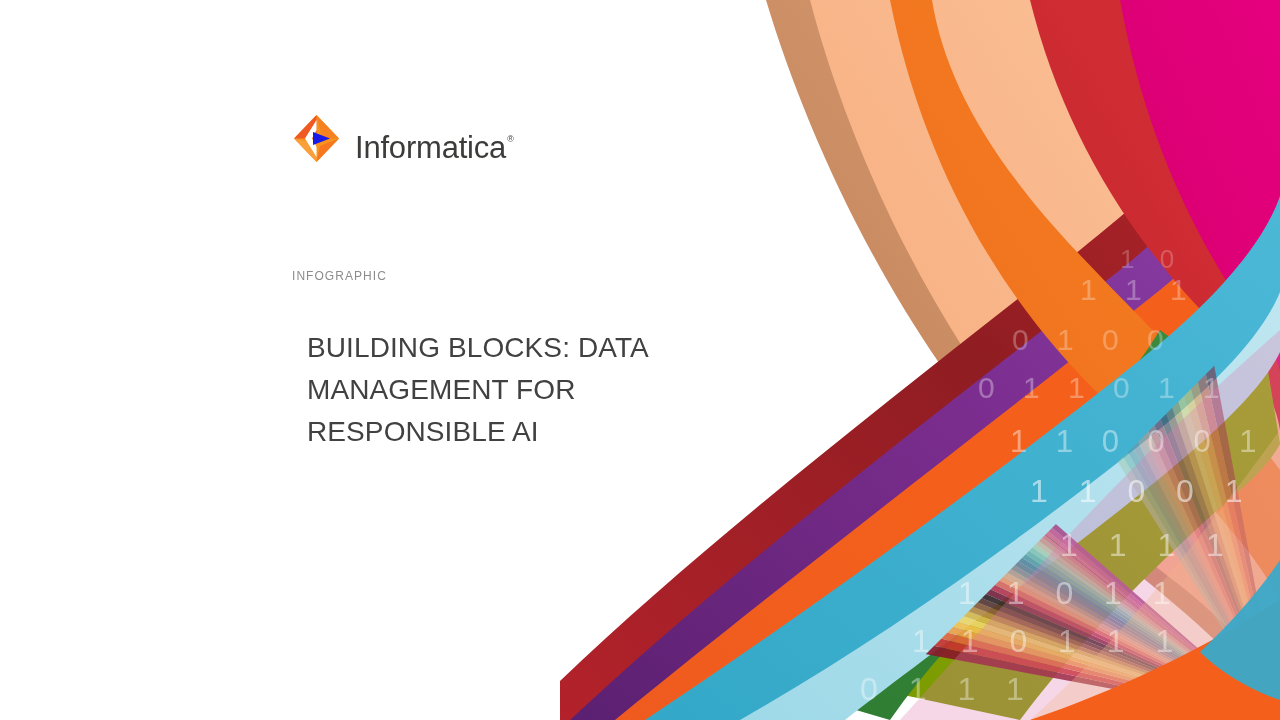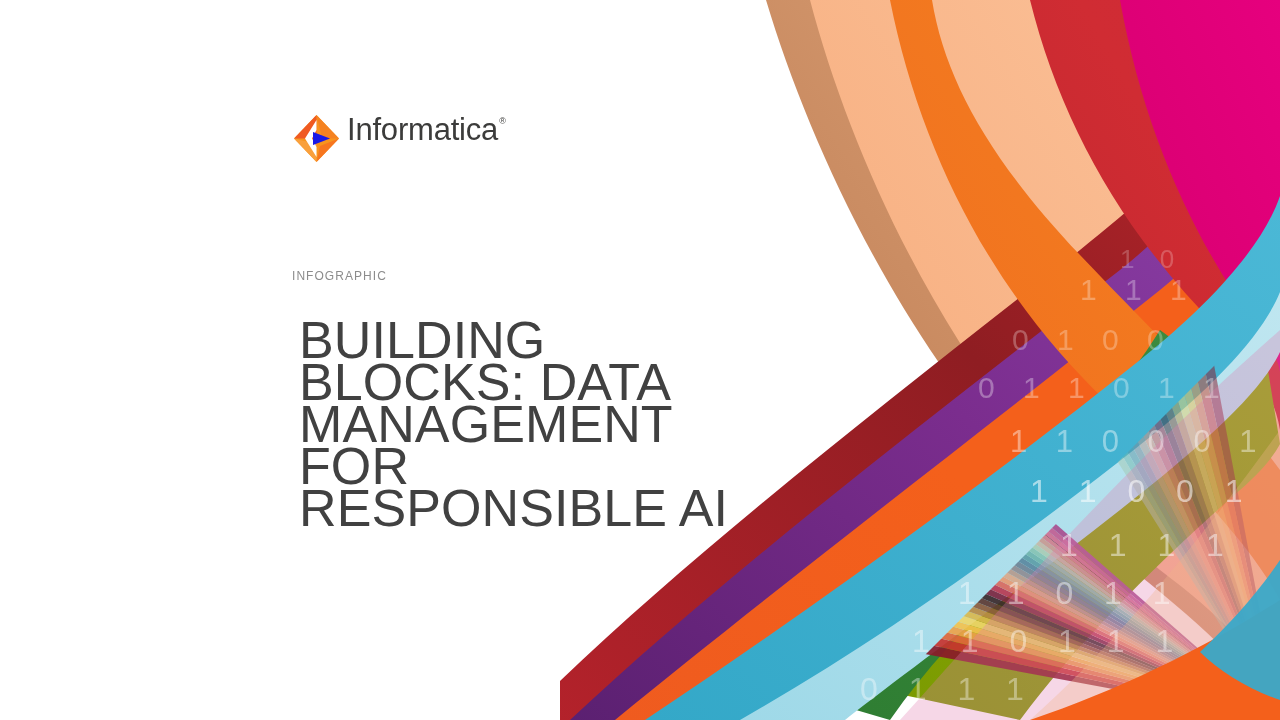--- a/index.html
+++ b/index.html
@@ -34,22 +34,22 @@
     pointer-events: none;
   }
   .artwork svg { display: block; }
 
   
   .logo-block {
     position: absolute;
     left: 292px;
     top: 114px;
     display: flex;
-    align-items: flex-start;
-    gap: 6px;
+    align-items: flex-end;
+    gap: 14px;
   }
   .logo-mark {
     width: 49px;
     height: 49px;
     flex: 0 0 49px;
   }
   .logo-wordmark {
     display: flex;
     align-items: flex-start;
     color: #3c3c3b;
@@ -76,22 +76,22 @@
     letter-spacing: 1.05px;
     color: #8c8c8c;
     font-weight: 400;
     text-transform: uppercase;
   }
   .headline {
     position: absolute;
     left: 291px;
     top: 311px;
     width: 470px;
-    margin: 8px;
-    font-size: 52px;
+    margin: 16px;
+    font-size: 28px;
     line-height: 42px;
     font-weight: 400;
     color: #414141;
     letter-spacing: 0.1px;
     text-transform: uppercase;
   }
 </style>
 </head>
 <body>
 

